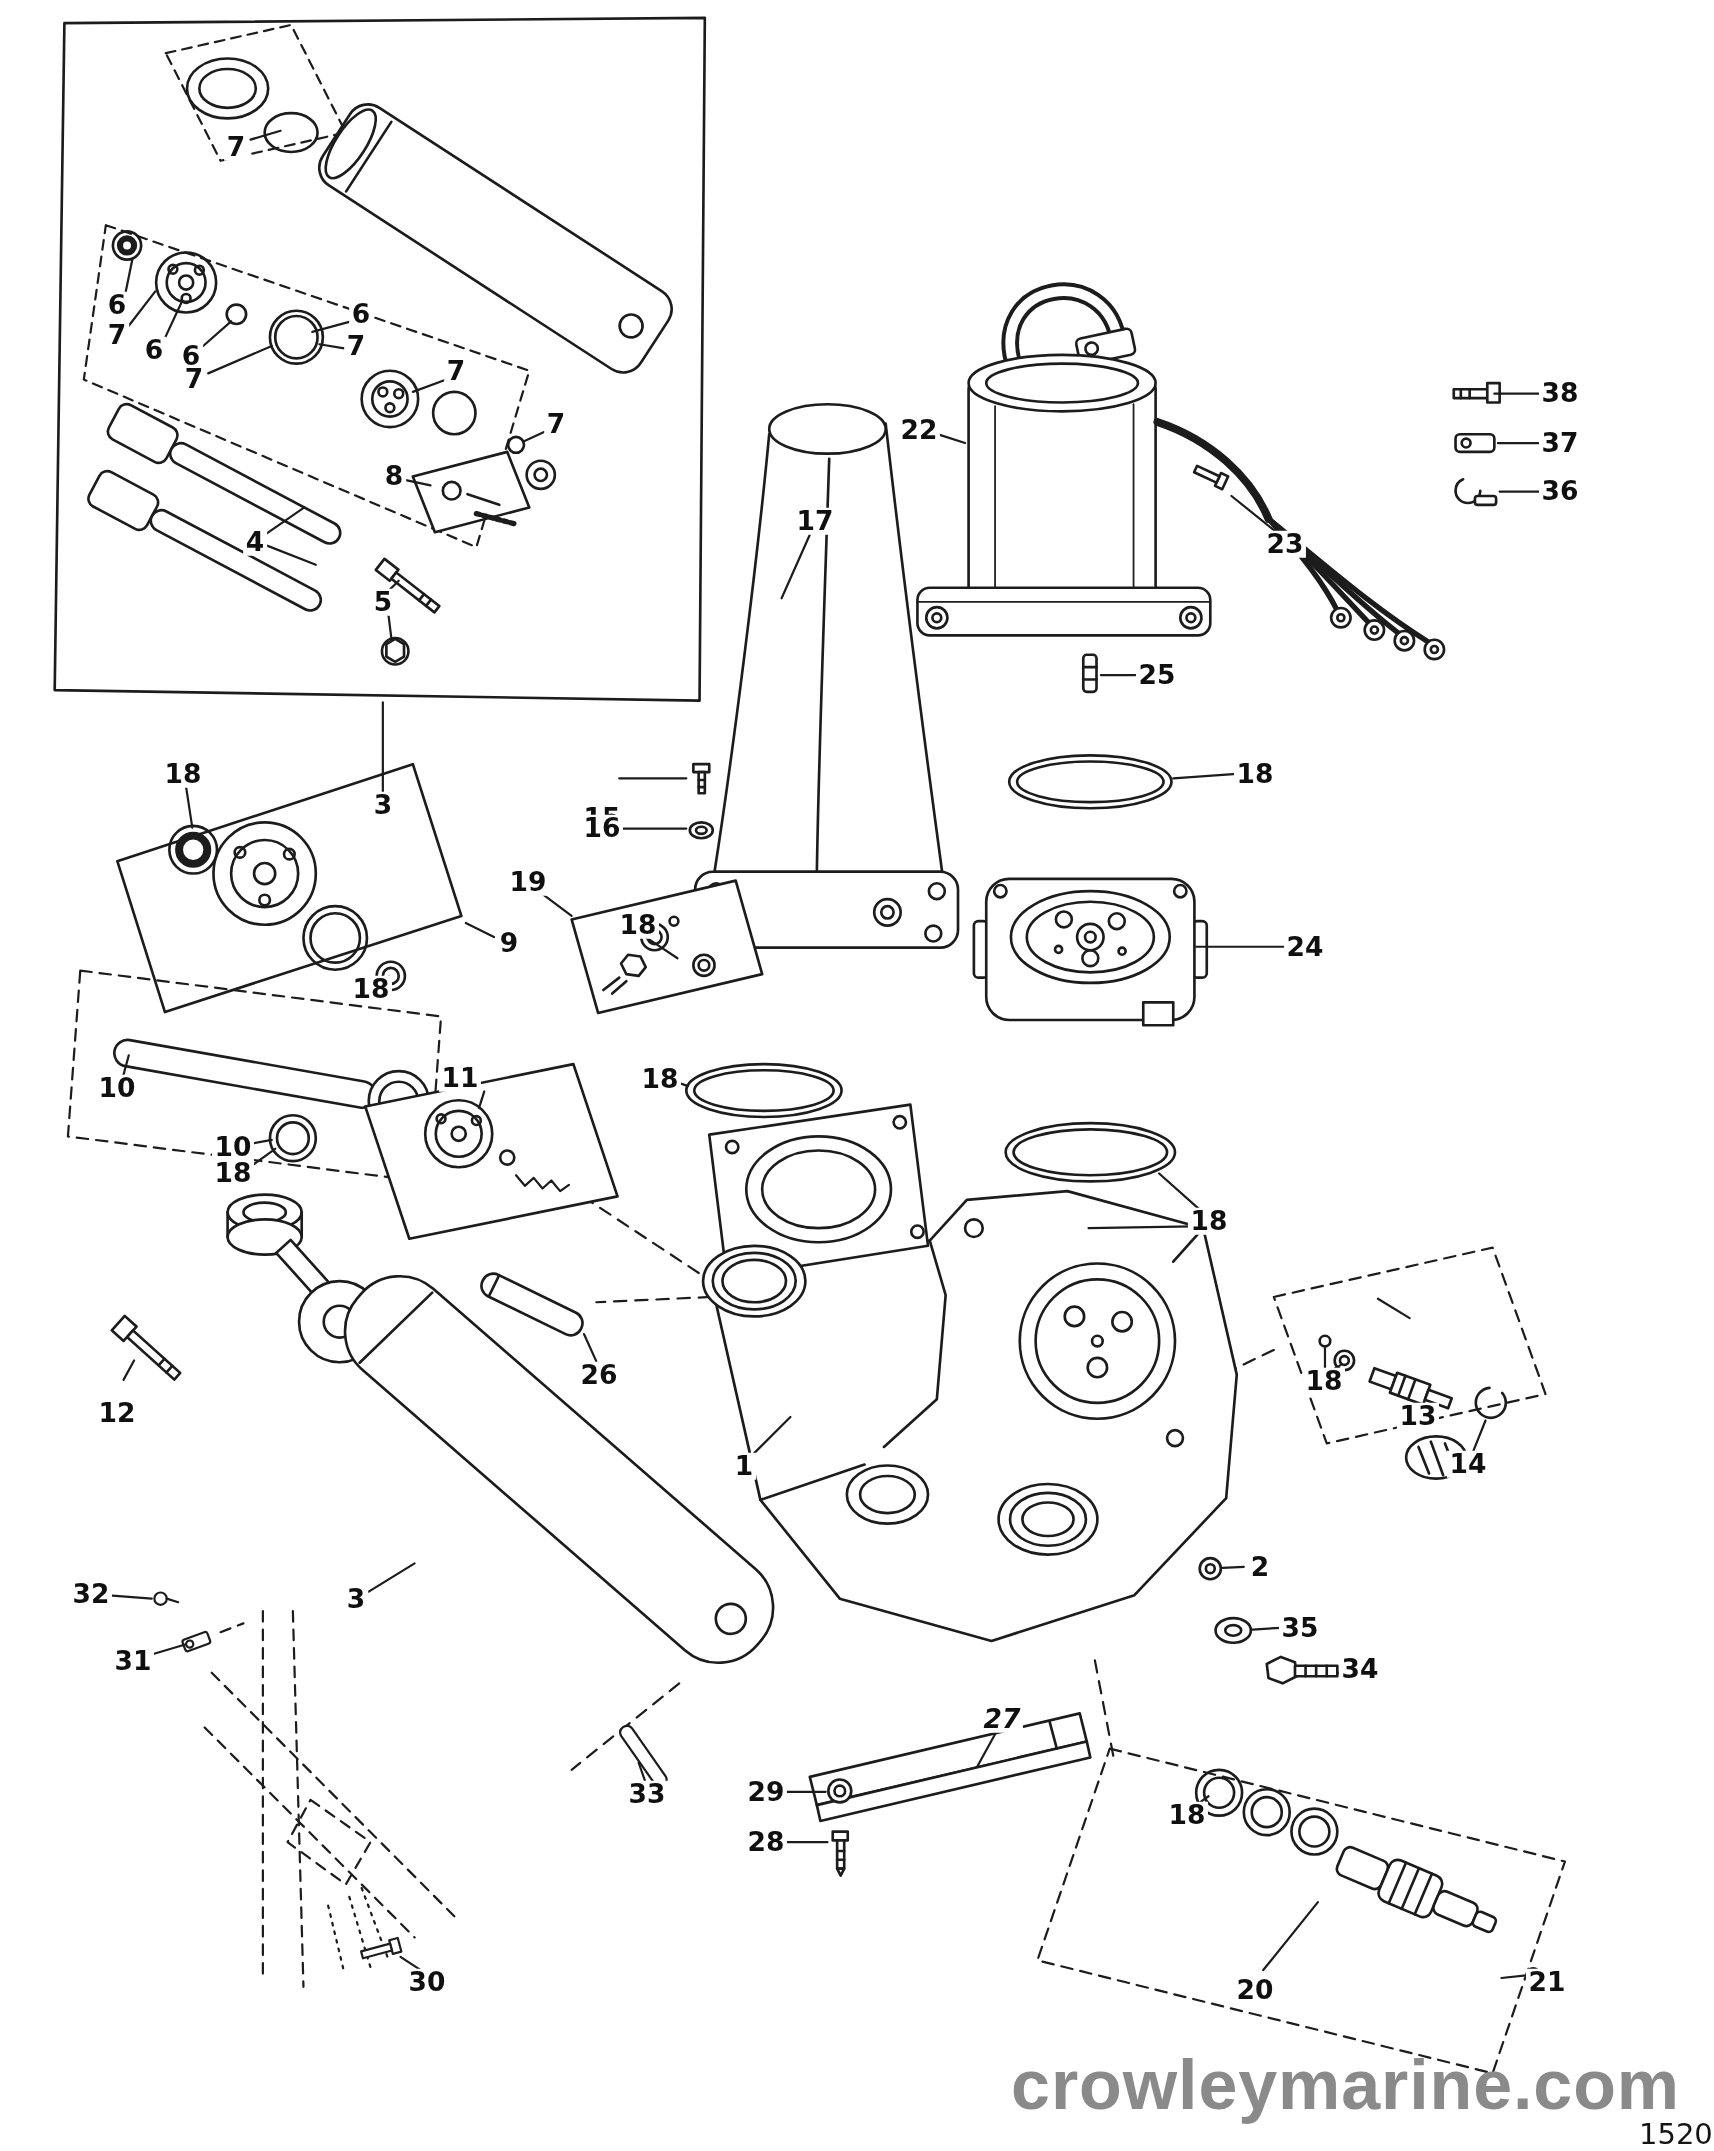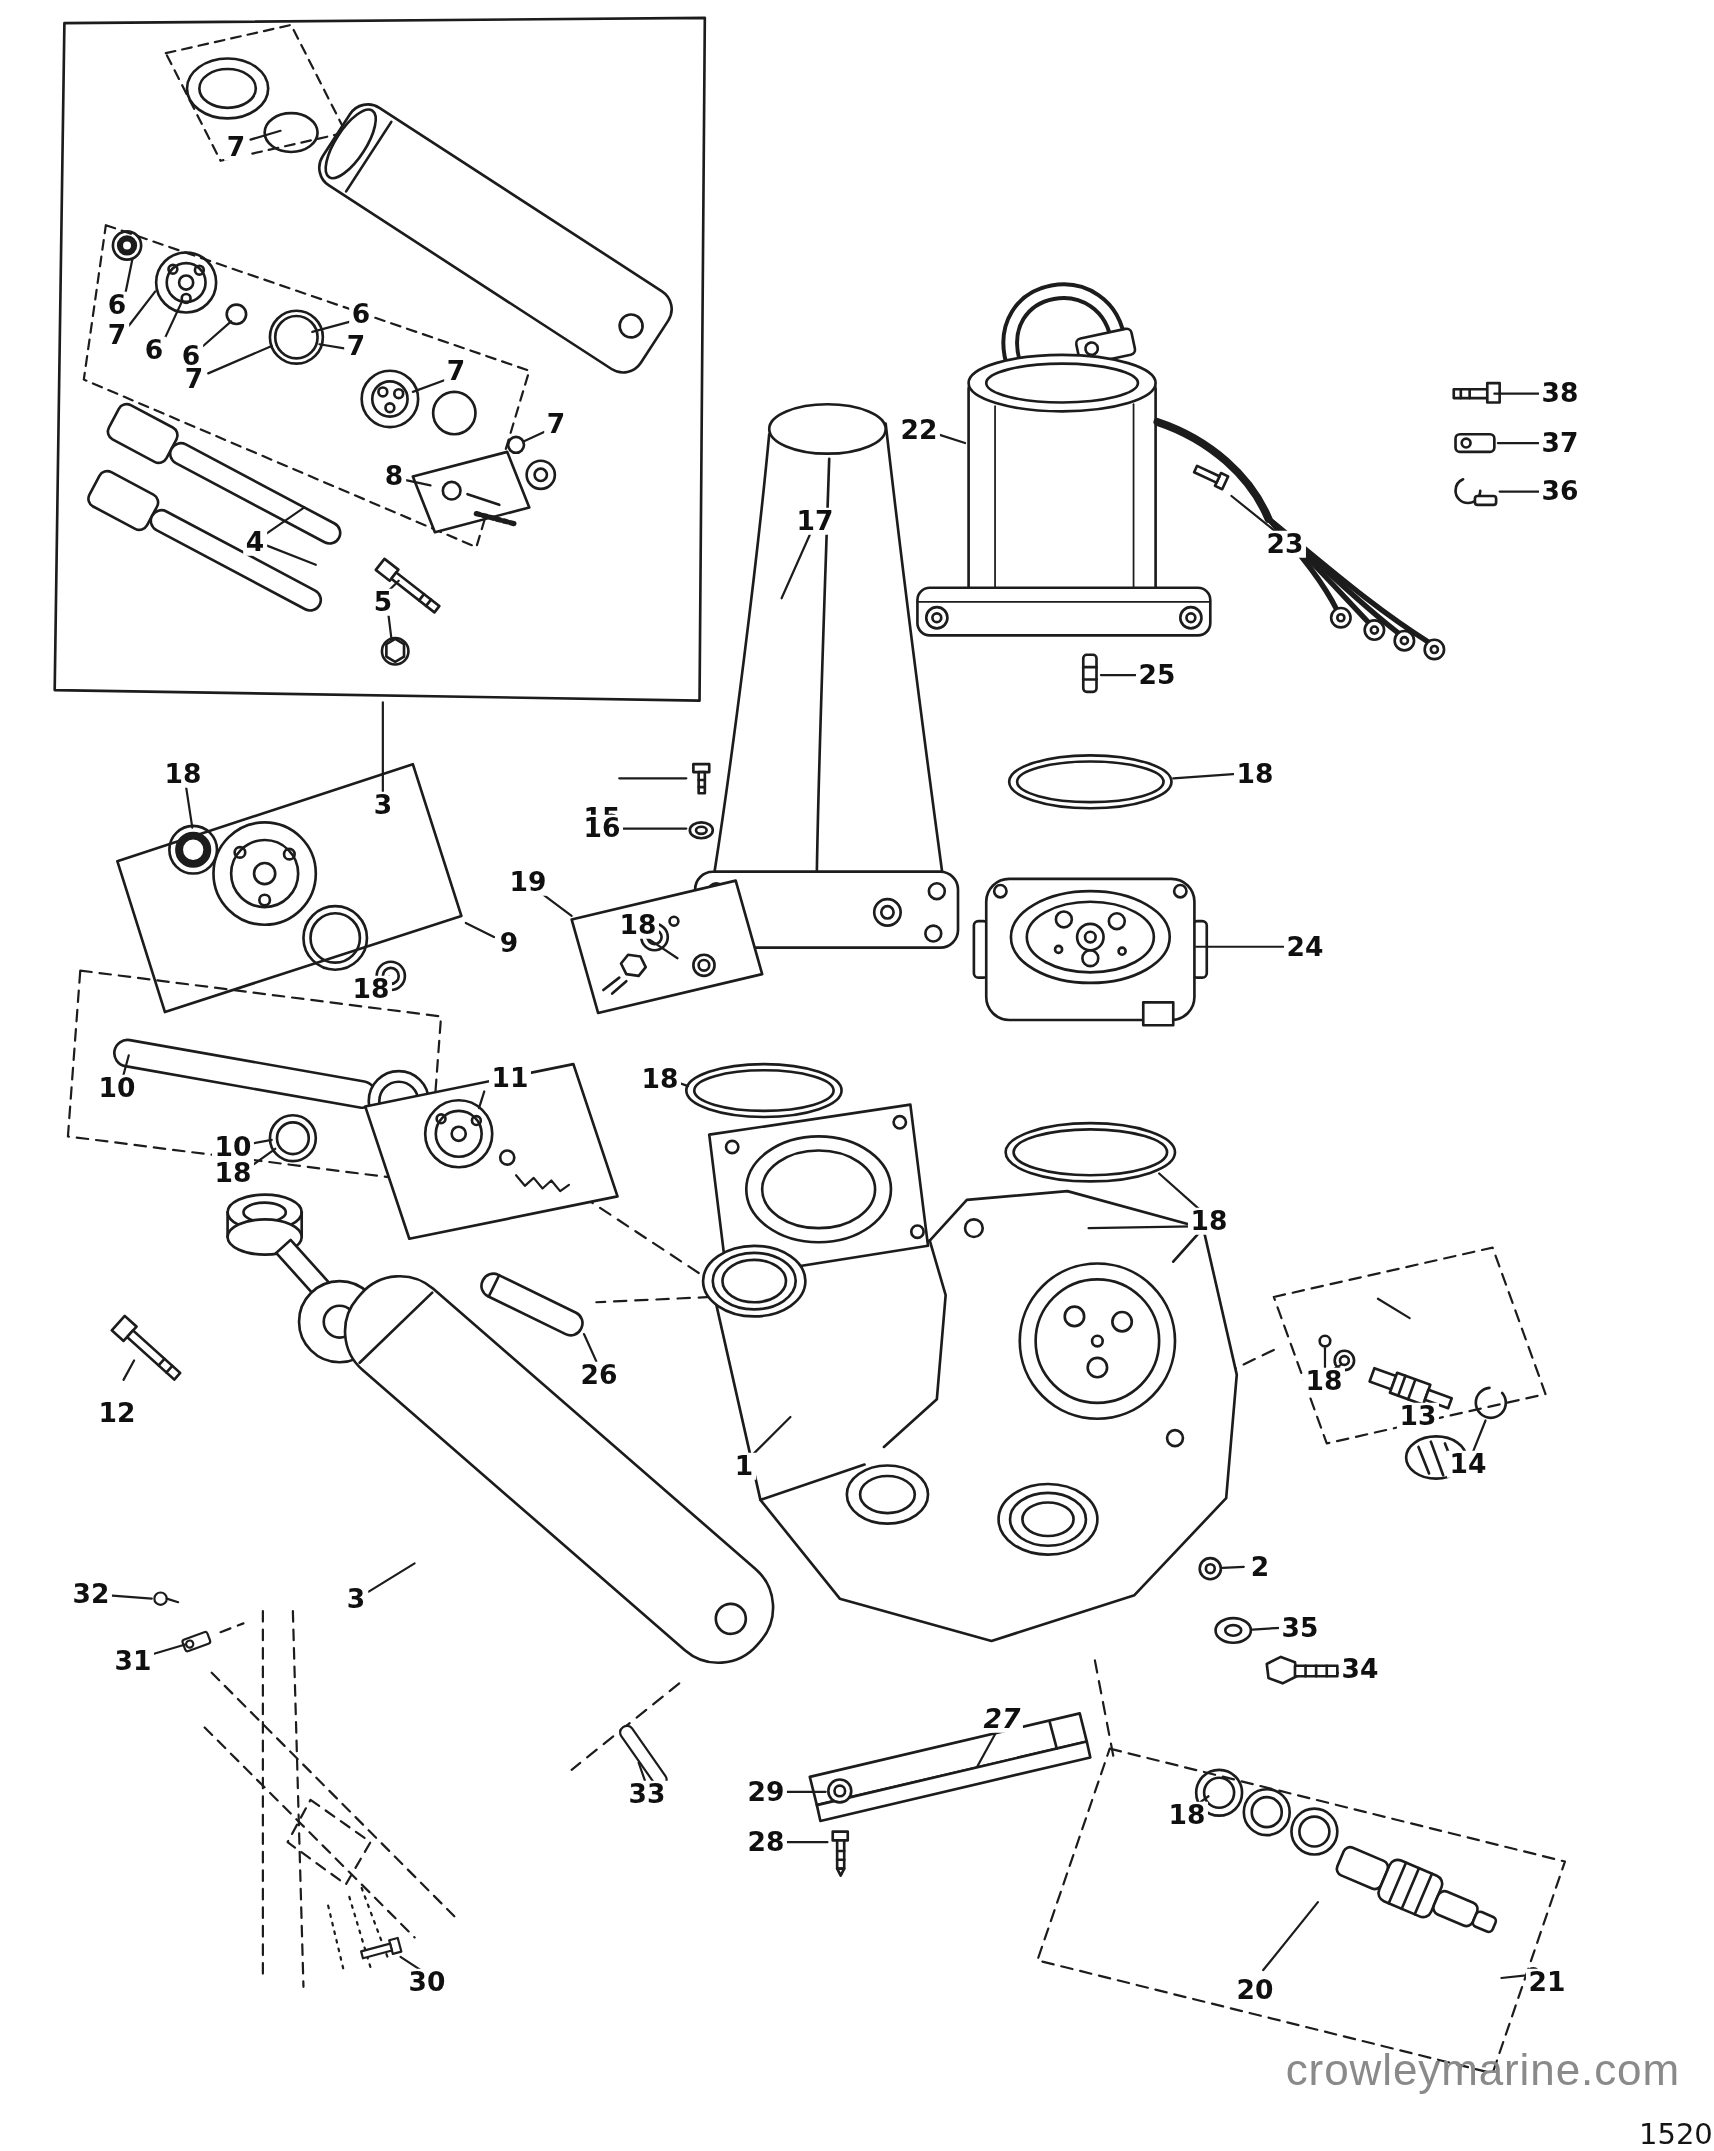--- a/index.html
+++ b/index.html
@@ -14,22 +14,22 @@
     color:#101010;background:#ffffff;padding:0 2.6px;line-height:1;
     white-space:nowrap;
   }
   .watermark{
     position:absolute;left:50%;top:1105px;transform:translate(-50%,-50%);
     font-family:"Liberation Sans", sans-serif;font-size:134px;color:#000;
     opacity:0.13;white-space:nowrap;letter-spacing:3.5px;
   }
   .site-credit{
     position:absolute;top:2045px;right:34px;
-    font-family:"Liberation Sans", sans-serif;font-size:44px;color:#8a8a8a;
-    letter-spacing:0.9px;white-space:nowrap;
+    font-family:"Liberation Sans", sans-serif;font-size:70px;color:#8a8a8a;
+    letter-spacing:0.9px;white-space:nowrap;font-weight:bold;
   }
   .doc-number{
     position:absolute;top:2117px;left:1639px;
     font-family:"DejaVu Sans", sans-serif;font-size:29px;color:#141414;
     white-space:nowrap;
   }
 </style>
 </head>
 <body>
 
@@ -485,21 +485,21 @@
       <div class="callout" style="left: 394px; top: 476px;">8</div>
       <div class="callout" style="left: 255px; top: 542px;">4</div>
       <div class="callout" style="left: 383px; top: 602px;">5</div>
       <div class="callout" style="left: 383px; top: 805px;">3</div>
       <div class="callout" style="left: 183px; top: 774px;">18</div>
       <div class="callout" style="left: 509px; top: 943px;">9</div>
       <div class="callout" style="left: 371px; top: 989px;">18</div>
       <div class="callout" style="left: 117px; top: 1088px;">10</div>
       <div class="callout" style="left: 233px; top: 1147px;">10</div>
       <div class="callout" style="left: 233px; top: 1173px;">18</div>
-      <div class="callout" style="left: 510px; top: 1078px;">11</div>
+      <div class="callout" style="left: 460px; top: 1078px;">11</div>
       <div class="callout" style="left: 117px; top: 1393px; margin-top: 20px;">12</div>
       <div class="callout" style="left: 599px; top: 1375px;">26</div>
       <div class="callout" style="left: 356px; top: 1599px;">3</div>
       <div class="callout" style="left: 91px; top: 1594px;">32</div>
       <div class="callout" style="left: 133px; top: 1661px;">31</div>
       <div class="callout" style="left: 647px; top: 1794px;">33</div>
       <div class="callout" style="left: 427px; top: 1982px;">30</div>
       <div class="callout" style="left: 815px; top: 521px;">17</div>
       <div class="callout" style="left: 602px; top: 778px; margin-top: 40px;">15</div>
       <div class="callout" style="left: 602px; top: 828px;">16</div>

